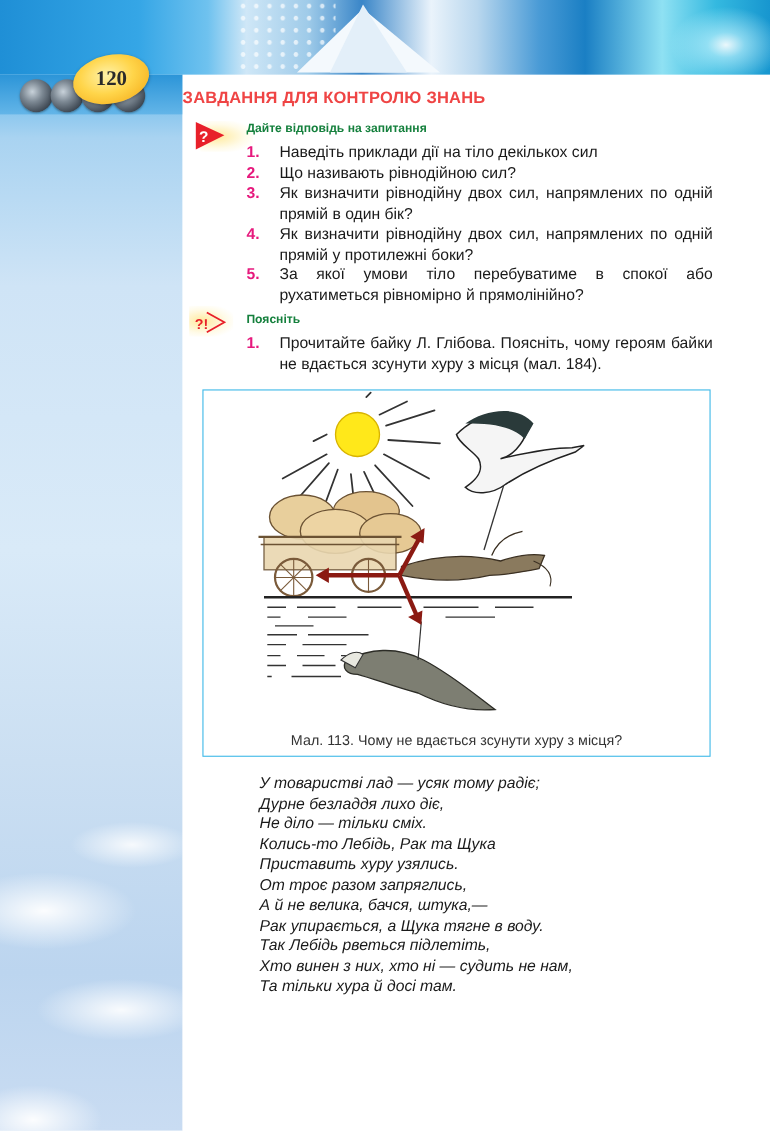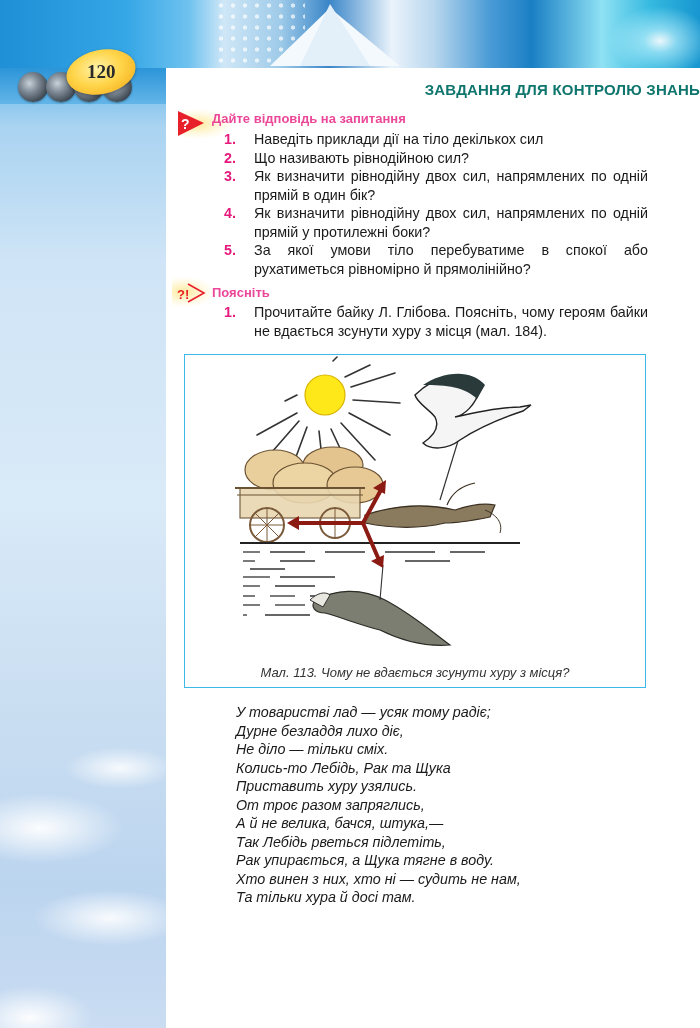--- a/index.html
+++ b/index.html
@@ -64,43 +64,43 @@
     box-shadow: 0 1px 3px rgba(0,0,0,0.35);
     display: flex; align-items: center; justify-content: center;
   }
   .page-number {
     transform: rotate(12deg);
     font-family: "Liberation Serif", "DejaVu Serif", serif;
     font-weight: bold; font-size: 19px; color: #2a2a2a;
   }
   
   .section-title {
-    position: absolute; left: 166px; top: 81px; width: 534px; text-align: right;
-    color: #0f766e; font-weight: bold; font-size: 15px; letter-spacing: 0.2px;
+    position: absolute; left: 166px; top: 81px; width: 534px; text-align: left;
+    color: #ef4444; font-weight: bold; font-size: 15px; letter-spacing: 0.2px;
   }
   .block-icon {
     position: absolute; width: 44px; height: 30px;
   }
   .q-icon { left: 174px; top: 108px; }
   .ex-icon { left: 172px; top: 278px; }
   .icon-glow {
     position: absolute; left: 8px; top: 2px; width: 48px; height: 28px;
     background: radial-gradient(ellipse at 30% 50%, rgba(255,230,140,0.85), rgba(255,245,200,0.4) 55%, transparent 80%);
   }
   .block-heading {
-    position: absolute; left: 212px; color: #ec4899; font-weight: bold; font-size: 13px;
+    position: absolute; left: 224px; color: #15803d; font-weight: bold; font-size: 11px;
   }
   .list { position: absolute; left: 224px; width: 424px; font-size: 14.3px; line-height: 18.5px; }
   .list-item { display: flex; margin-bottom: 0; }
   .list-num { color: #e6197d; font-weight: bold; width: 22px; flex: 0 0 22px; }
   .list-text { flex: 1; text-align: justify; margin-left: 8px; }
   
   .figure {
     position: absolute; left: 184px; top: 354px; width: 460px; height: 332px;
-    border: 1.5px solid #3cb8e8; background: #ffffff; font-style: italic;
+    border: 1.5px solid #3cb8e8; background: #ffffff;
   }
   .figure svg { position: absolute; left: 0; top: 0; }
   .figure-caption {
     position: absolute; left: 0; width: 100%; top: 310px; text-align: center;
     font-size: 13px; color: #333333;
   }
   
   .poem { position: absolute; left: 236px; top: 703px; font-size: 14.3px; line-height: 18.5px; color: #1a1a1a; }
   .poem-line { white-space: nowrap; font-style: italic; }
 </style>
@@ -272,17 +272,17 @@
 </div>
 
 <div class="poem">
   <div class="poem-line">У товаристві лад — усяк тому радіє;</div>
   <div class="poem-line">Дурне безладдя лихо діє,</div>
   <div class="poem-line">Не діло — тільки сміх.</div>
   <div class="poem-line">Колись-то Лебідь, Рак та Щука</div>
   <div class="poem-line">Приставить хуру узялись.</div>
   <div class="poem-line">От троє разом запряглись,</div>
   <div class="poem-line">А й не велика, бачся, штука,—</div>
+  <div class="poem-line">Рак упирається, а Щука тягне в воду.</div>
   <div class="poem-line">Так Лебідь рветься підлетіть,</div>
-  <div class="poem-line">Рак упирається, а Щука тягне в воду.</div>
   <div class="poem-line">Хто винен з них, хто ні — судить не нам,</div>
   <div class="poem-line">Та тільки хура й досі там.</div>
 </div>
 
 </body></html>

